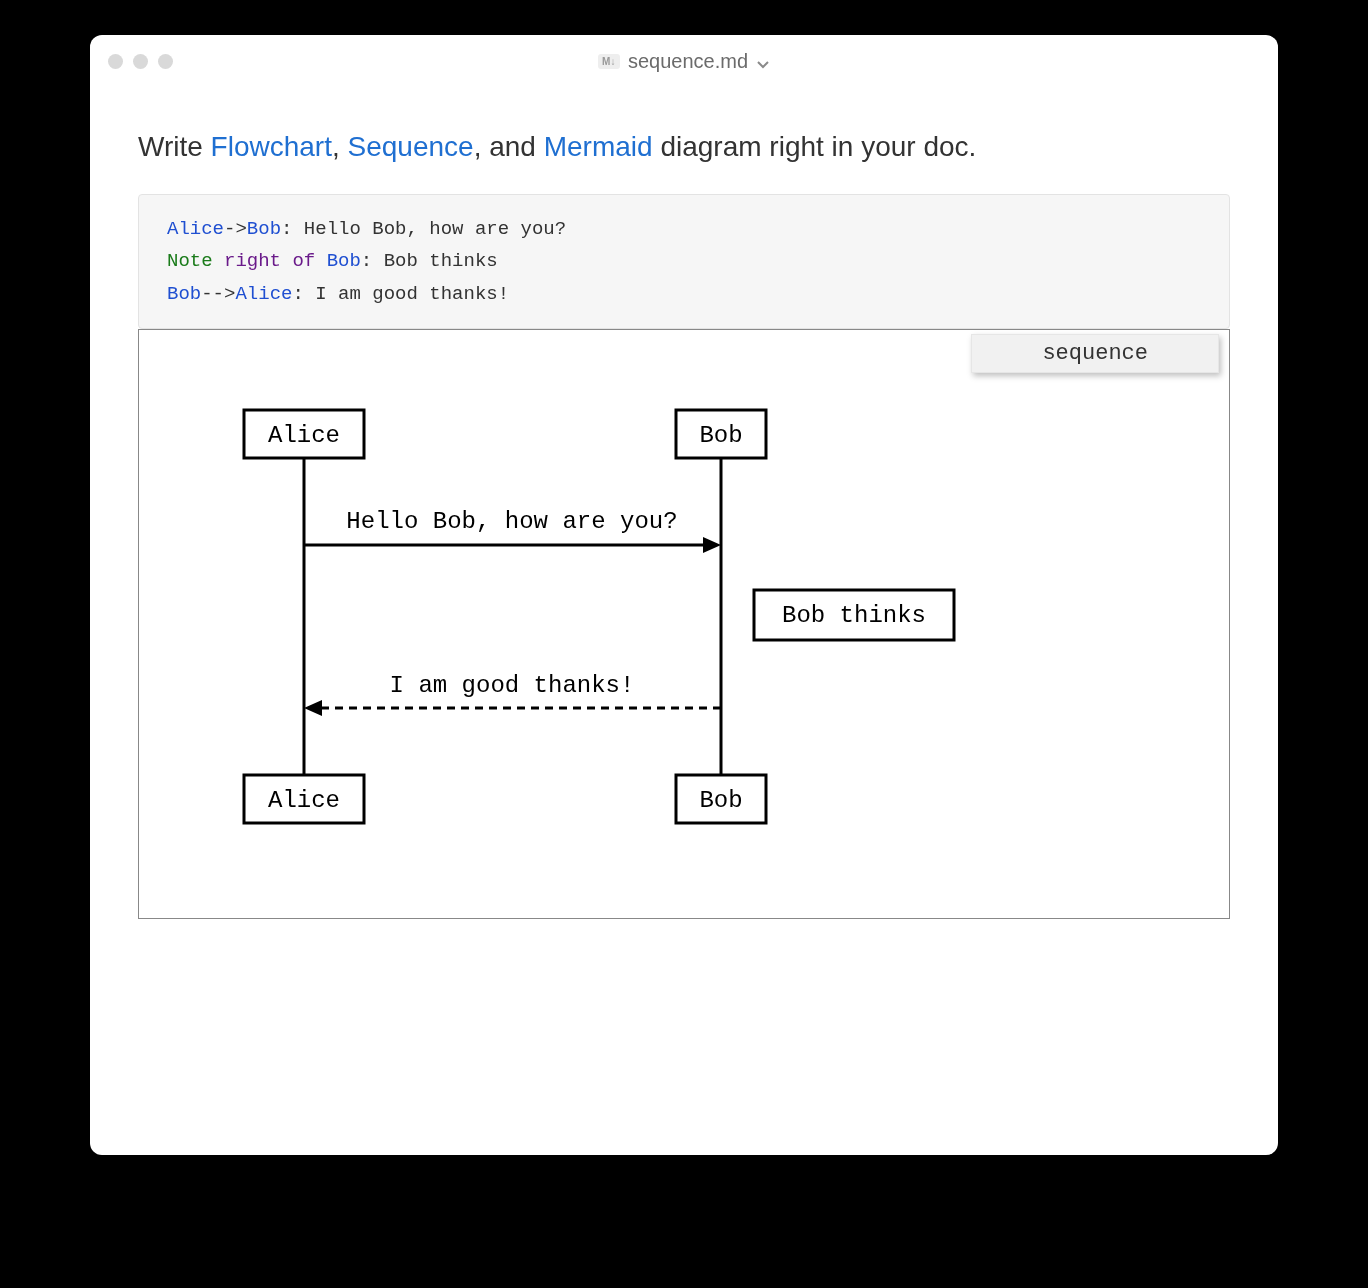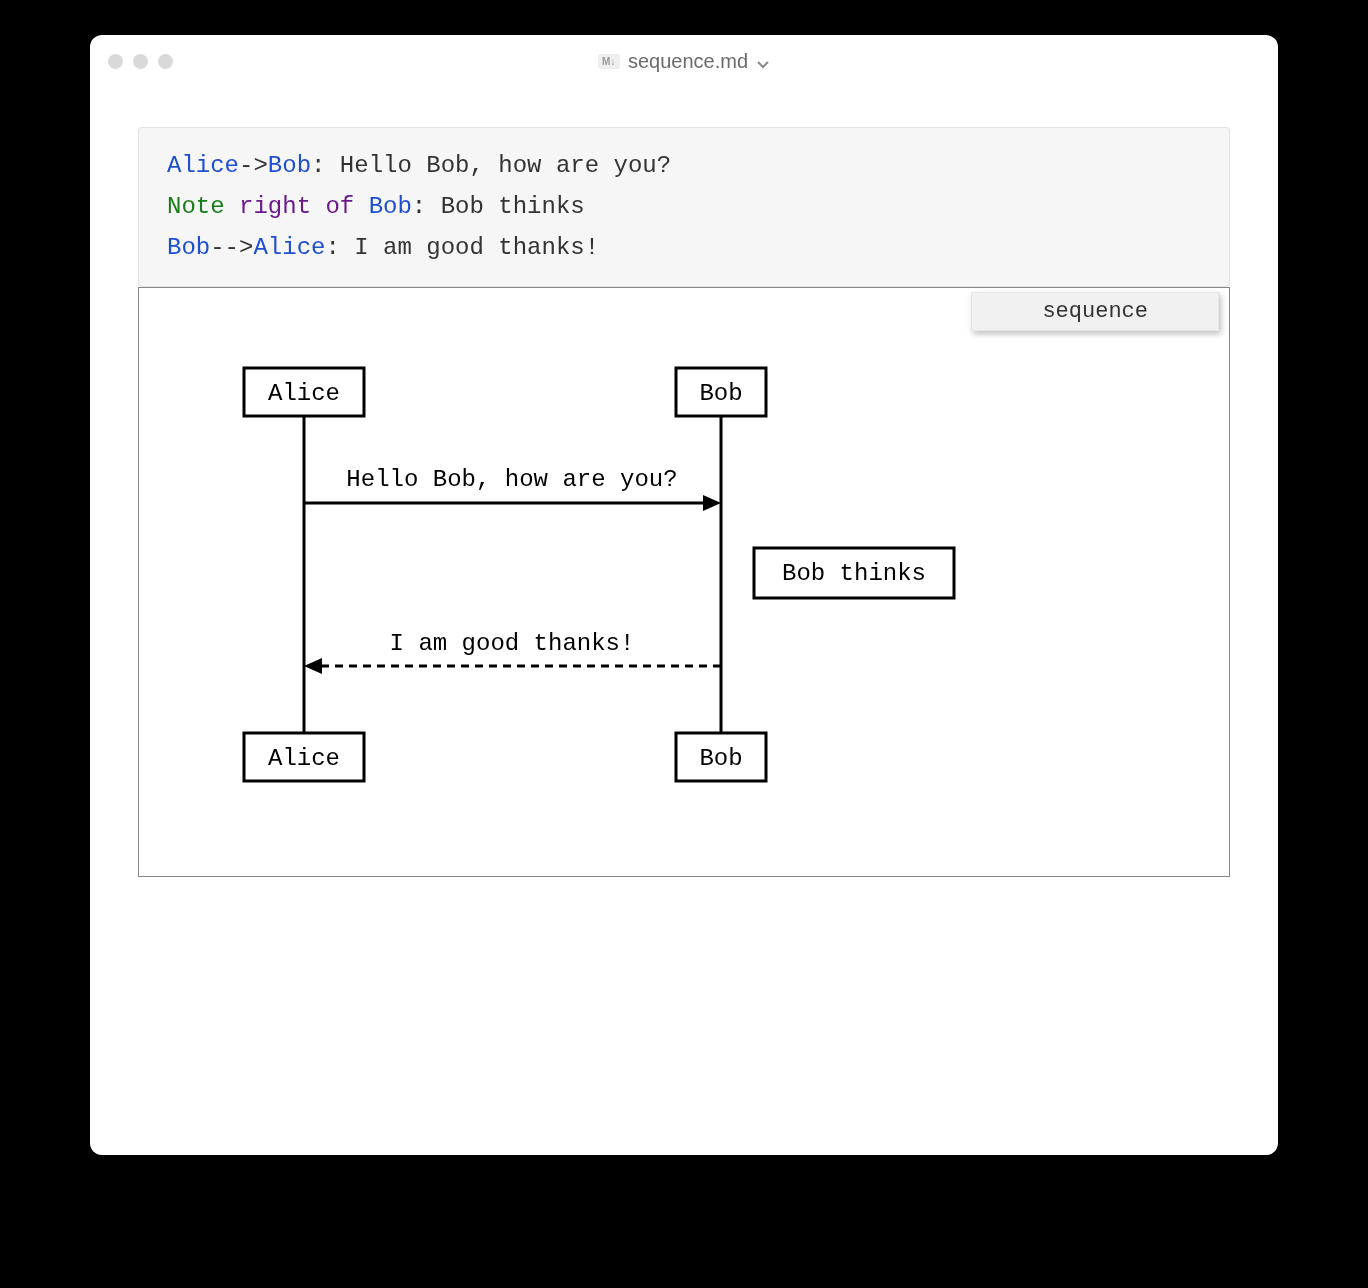--- a/index.html
+++ b/index.html
@@ -72,21 +72,21 @@
       line-height: 1.4;
       margin-bottom: 28px;
     }
     .intro a { color: #1f6fd1; text-decoration: none; }
     .code-block {
       background: #f6f6f6;
       border: 1px solid #e3e3e3;
       border-radius: 4px;
       padding: 18px 28px;
       font-family: "Courier New", Courier, monospace;
-      font-size: 24px;
+      font-size: 19px;
       line-height: 1.7;
       white-space: pre;
       color: #333;
       margin-bottom: 0;
     }
     .tok-actor { color: #1f4fd1; }
     .tok-arrow { color: #333; }
     .tok-kw-note { color: #1a7b1a; }
     .tok-kw-dir { color: #6a1a8a; }
     .diagram-panel {
@@ -157,20 +157,23 @@
       <span>sequence.md</span>
       <span class="chevron-down">
         <svg viewBox="0 0 14 14">
             <path d="M2 4 L7 9 L12 4" fill="none" stroke="#8a8a8a" stroke-width="2"></path>
           </svg>
       </span>
     </div>
   </div>
 
   <div class="content">
+    <p class="intro">
+      <span>Write </span><a href="#">Flowchart</a><span>, </span><a href="#">Sequence</a><span>, and </span><a href="#">Mermaid</a><span> diagram right in your doc.</span>
+    </p>
 
     <div class="code-block"><span class="tok-actor">Alice</span><span class="tok-arrow">-&gt;</span><span class="tok-actor">Bob</span><span>: Hello Bob, how are you?</span>
 <span class="tok-kw-note">Note</span> <span class="tok-kw-dir">right of</span> <span class="tok-actor">Bob</span><span>: Bob thinks</span>
 <span class="tok-actor">Bob</span><span class="tok-arrow">--&gt;</span><span class="tok-actor">Alice</span><span>: I am good thanks!</span></div>
 
     <div class="diagram-panel">
       <div class="lang-label">sequence</div>
       <svg class="seq-svg" width="900" height="500">
 
         <line class="seq-lifeline" x1="125" y1="55" x2="125" y2="375"></line>

